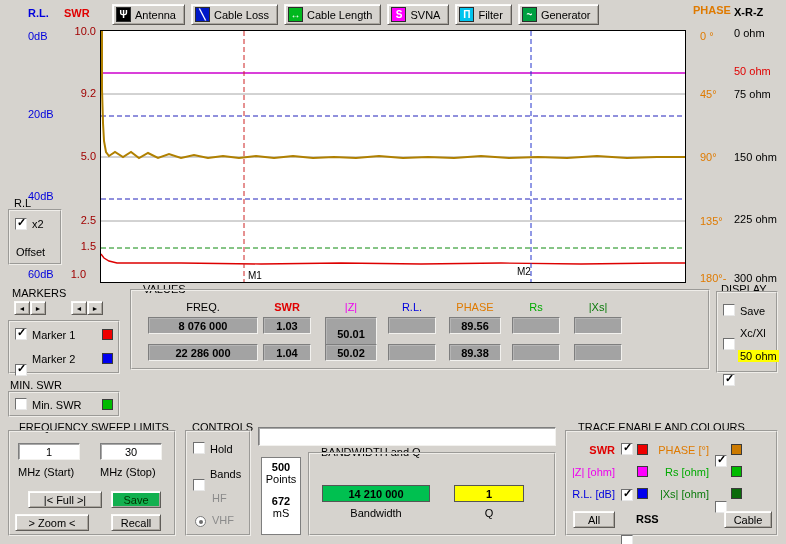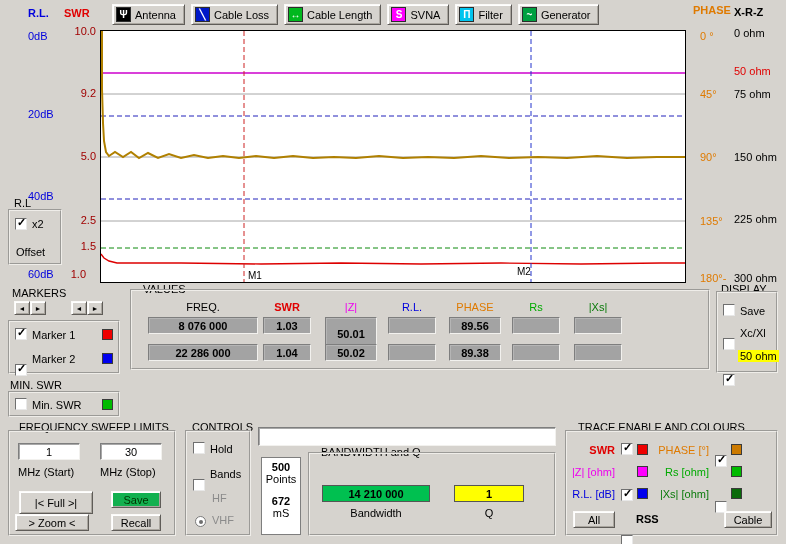--- a/index.html
+++ b/index.html
@@ -206,21 +206,21 @@
   <div class="cb abs on" style="left:5px;top:57px"></div>
   <div class="abs lbl" style="left: 20px; top: 57px; padding: 0px 2px; background: rgb(255, 255, 0);">50 ohm</div>
 </div>
 
 <div class="abs gl" style="left:16px;top:421px">FREQUENCY SWEEP LIMITS</div>
 <div class="abs grp" style="left:8px;top:430px;width:168px;height:106px">
   <input class="fld sunken abs" style="left: 8px; top: 11px; width: 62px; height: 17px;" value="1">
   <input class="fld sunken abs" style="left: 90px; top: 11px; width: 62px; height: 17px;" value="30">
   <div class="abs lbl" style="left:8px;top:34px">MHz  (Start)</div>
   <div class="abs lbl" style="left:90px;top:34px">MHz  (Stop)</div>
-  <div class="raised btn abs" style="left:9px;top:59px;width:74px;height:23px">|&lt; Full &gt;|</div>
+  <div class="raised btn abs" style="left:18px;top:59px;width:74px;height:17px">|&lt; Full &gt;|</div>
   <div class="raised btn abs" style="left: 101px; top: 59px; width: 50px; height: 17px; color: rgb(0, 51, 0); background: rgb(18, 176, 79);">Save</div>
   <div class="raised btn abs" style="left:5px;top:82px;width:74px;height:17px">&gt; Zoom &lt;</div>
   <div class="raised btn abs" style="left:101px;top:82px;width:50px;height:17px">Recall</div>
 </div>
 
 <div class="abs gl" style="left:189px;top:421px">CONTROLS</div>
 <div class="abs grp" style="left:185px;top:430px;width:66px;height:106px">
   <div class="cb abs" style="left:6px;top:10px"></div>
   <div class="abs lbl" style="left:23px;top:11px">Hold</div>
   <div class="cb abs" style="left:6px;top:35px"></div>

